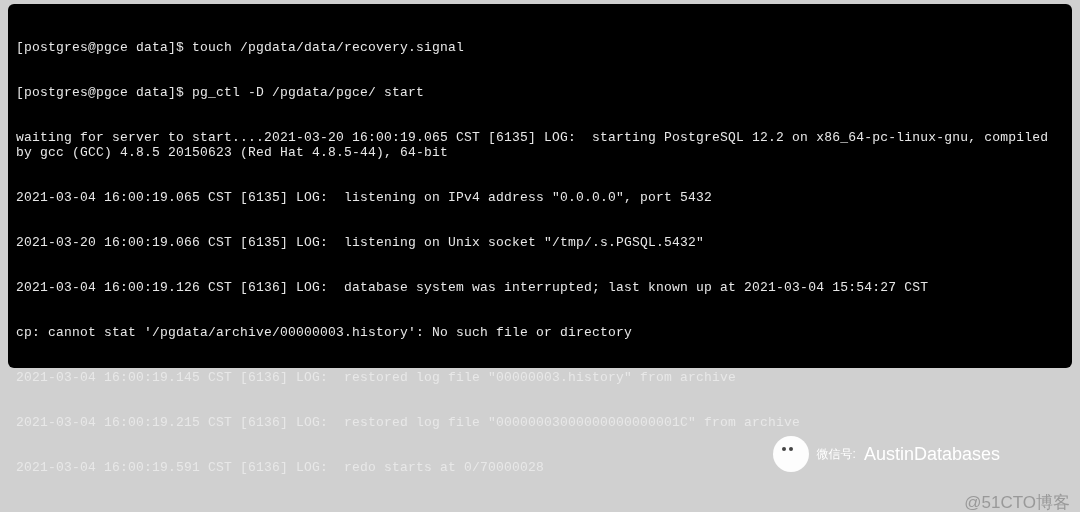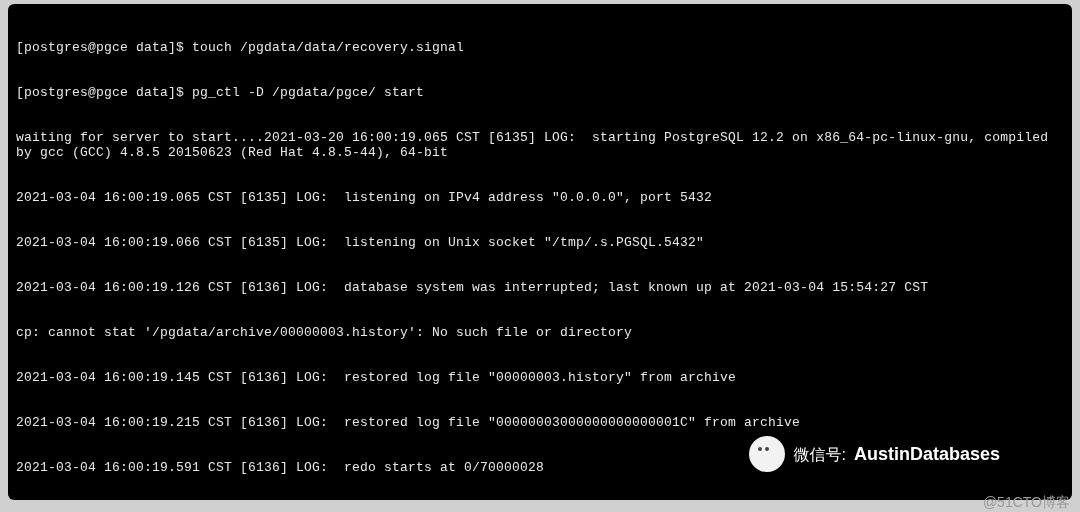--- a/index.html
+++ b/index.html
@@ -10,21 +10,21 @@
       font-family: "Consolas", "Courier New", monospace;
       font-size: 13px;
       line-height: 15px;
       overflow: hidden;
       position: relative;
     }
     .terminal {
       background: #000000;
       color: #e8e8e8;
       width: 1064px;
-      height: 496px;
+      height: 364px;
       padding: 6px 8px;
       border-radius: 6px;
       margin: 4px auto 0 auto;
       white-space: pre-wrap;
       word-break: break-all;
       letter-spacing: 0.2px;
       position: relative;
     }
     .line { display: block; }
     .watermark-wechat {
@@ -32,25 +32,25 @@
       right: 80px;
       bottom: 40px;
       display: flex;
       align-items: center;
       gap: 8px;
       color: #ffffff;
       font-family: "Microsoft YaHei", Arial, sans-serif;
       z-index: 10;
     }
     .watermark-wechat .label-text {
-      font-size: 16px;
+      font-size: 12px;
     }
     .watermark-wechat .handle-text {
       font-size: 18px;
-      font-weight: 700;
+      font-weight: 400;
     }
     .wechat-icon {
       width: 36px;
       height: 36px;
       background: rgba(255,255,255,0.95);
       border-radius: 50%;
       position: relative;
       flex-shrink: 0;
     }
     .wechat-dot1, .wechat-dot2 {
@@ -59,33 +59,33 @@
       border-radius: 50%;
     }
     .wechat-dot1 { width: 4px; height: 4px; top: 11px; left: 9px; }
     .wechat-dot2 { width: 4px; height: 4px; top: 11px; left: 16px; }
     .watermark-corner {
       position: absolute;
       right: 10px;
       bottom: 2px;
       color: #999999;
       font-family: Arial, sans-serif;
-      font-size: 14px;
+      font-size: 17px;
       z-index: 10;
     }
   </style>
 </head>
 <body>
 
 <div class="terminal">
   <span class="line"><span>[postgres@pgce data]$ </span><span>touch /pgdata/data/recovery.signal</span></span>
   <span class="line"><span>[postgres@pgce data]$ </span><span>pg_ctl -D /pgdata/pgce/ start</span></span>
   <span class="line">waiting for server to start....2021-03-20 16:00:19.065 CST [6135] LOG:  starting PostgreSQL 12.2 on x86_64-pc-linux-gnu, compiled by gcc (GCC) 4.8.5 20150623 (Red Hat 4.8.5-44), 64-bit</span>
   <span class="line">2021-03-04 16:00:19.065 CST [6135] LOG:  listening on IPv4 address "0.0.0.0", port 5432</span>
-  <span class="line">2021-03-04 16:00:19.066 CST [6135] LOG:  listening on Unix socket "/tmp/.s.PGSQL.5432"</span>
+  <span class="line">2021-03-20 16:00:19.066 CST [6135] LOG:  listening on Unix socket "/tmp/.s.PGSQL.5432"</span>
   <span class="line">2021-03-04 16:00:19.126 CST [6136] LOG:  database system was interrupted; last known up at 2021-03-04 15:54:27 CST</span>
   <span class="line">cp: cannot stat '/pgdata/archive/00000003.history': No such file or directory</span>
   <span class="line">2021-03-04 16:00:19.145 CST [6136] LOG:  restored log file "00000003.history" from archive</span>
   <span class="line">2021-03-04 16:00:19.215 CST [6136] LOG:  restored log file "00000003000000000000001C" from archive</span>
   <span class="line">2021-03-04 16:00:19.591 CST [6136] LOG:  redo starts at 0/70000028</span>
   
   
   
   
   

